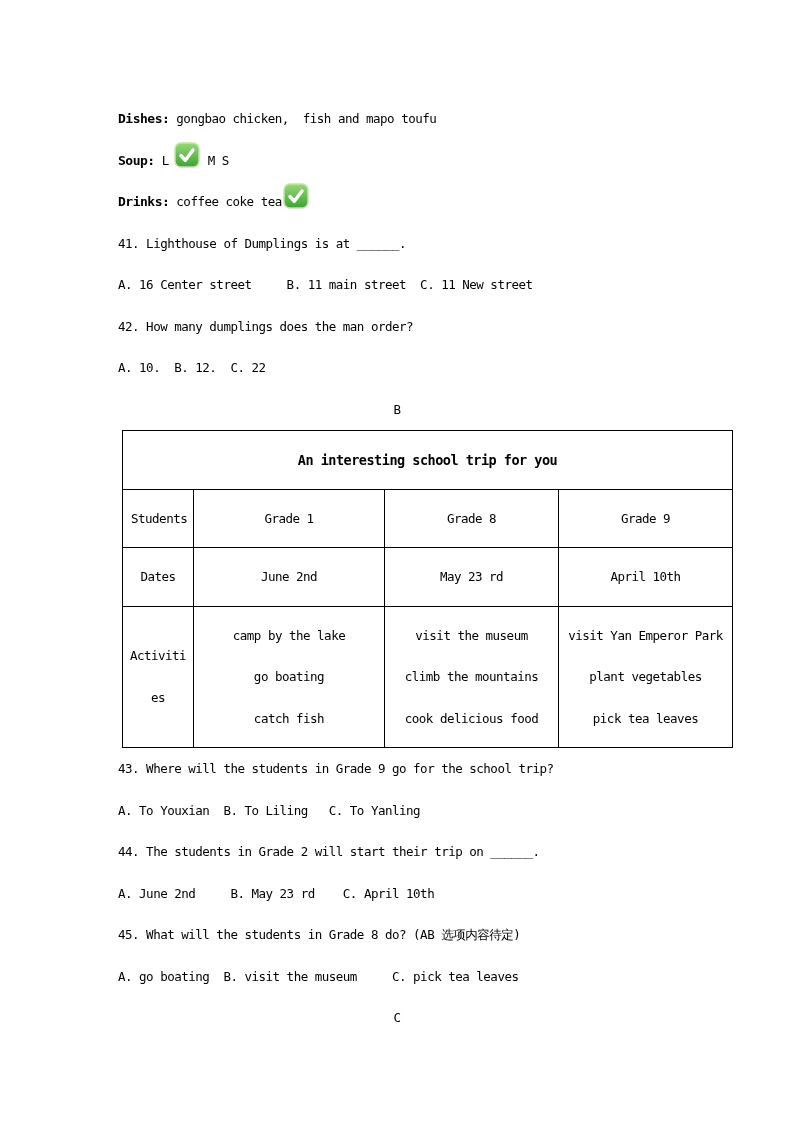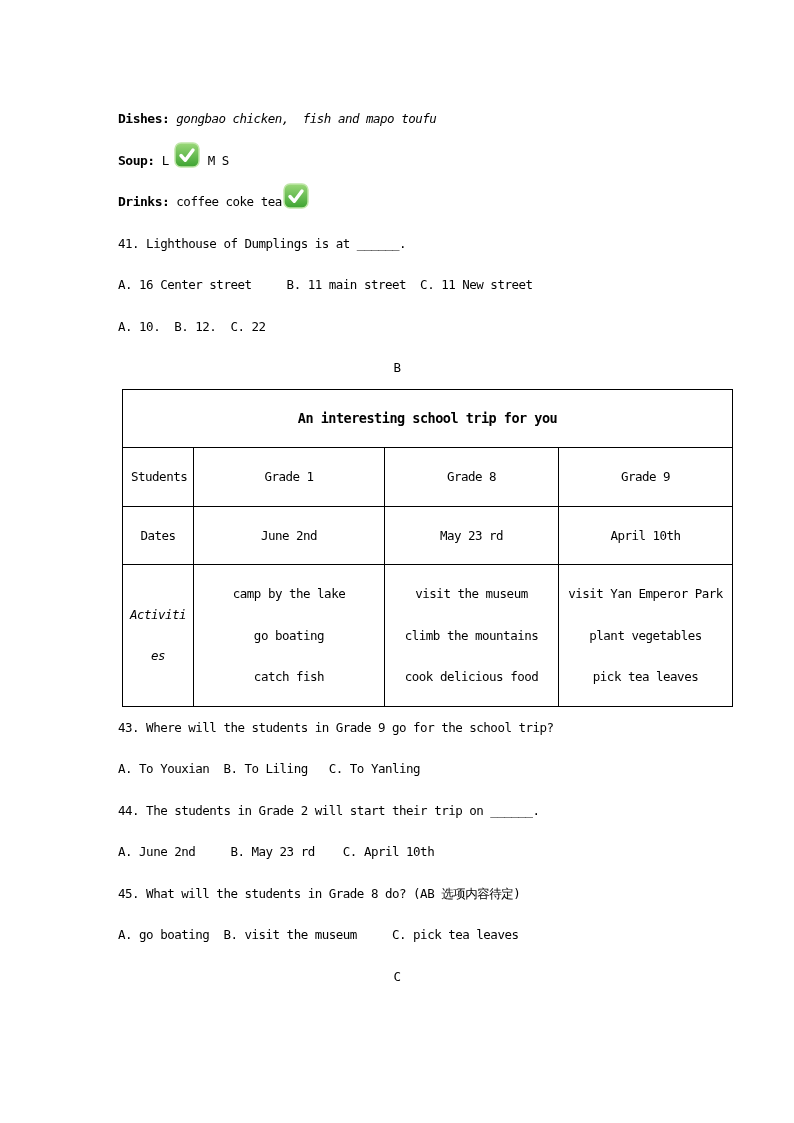--- a/index.html
+++ b/index.html
@@ -11,31 +11,31 @@
     padding:98px 118px 0 118px;
     font-family:"DejaVu Sans Mono","Liberation Mono",monospace;
     font-size:12.5px;
     letter-spacing:-0.5px;
     color:#000000;
     overflow:hidden;
   }
   .line{margin:0;line-height:41.5px;}
   .pre{white-space:pre;}
   .blabel{font-weight:bold;font-size:13px;}
-  .italic{font-style:italic;text-align:center;}
+  .italic{text-align:center;}
   .center{text-align:center;}
   .check-icon{display:inline-block;width:26px;height:26px;vertical-align:-3px;}
   .check-icon svg{display:block;}
   .soup-icon{margin:0 8px 0 5px;}
   .drinks-icon{margin-left:1px;}
   table.trip{border-collapse:collapse;table-layout:fixed;width:610px;margin:0 0 0 4px;}
   .trip td{border:1px solid #000;text-align:center;vertical-align:middle;padding:8px;}
   .trip td.h42{height:41.5px;}
   .trip td.title-cell{font-weight:bold;font-size:13.5px;}
-  .trip td.act-label{word-break:break-all;padding:0 4px;line-height:41.5px;font-style:italic;}
+  .trip td.act-label{word-break:break-all;padding:0 4px;line-height:41.5px;}
   .trip td.act-cell div{line-height:41.5px;text-align:center;}
 </style>
 </head>
 <body>
 
 <svg width="0" height="0" style="position:absolute" aria-hidden="true">
   <defs>
     <linearGradient id="checkGrad" x1="0" y1="0" x2="0" y2="1">
       <stop offset="0" stop-color="#9ad879"></stop>
       <stop offset="1" stop-color="#3da331"></stop>
@@ -53,20 +53,21 @@
         </svg></span><span class="pre">M S</span></p>
 
   <p class="line"><span class="blabel">Drinks:</span> <span class="pre">coffee coke tea</span><span class="check-icon drinks-icon"><svg viewBox="0 0 26 26" width="26" height="26">
           <rect x="1" y="1" width="24" height="24" rx="6" fill="url(#checkGrad)" stroke="#bfe6a8" stroke-width="1.5"></rect>
           <path d="M7 13.5l4.3 4.8L19 8" fill="none" stroke="#ffffff" stroke-width="3.4" stroke-linecap="round" stroke-linejoin="round"></path>
         </svg></span></p>
 
   <p class="line"><span class="pre">41. Lighthouse of Dumplings is at ______.</span></p>
   <p class="line"><span class="pre">A. 16 Center street     B. 11 main street  C. 11 New street</span></p>
 
+  <p class="line"><span class="pre">42. How many dumplings does the man order?</span></p>
   <p class="line"><span class="pre">A. 10.  B. 12.  C. 22</span></p>
 
   <p class="line center"><span>B</span></p>
 
   <table class="trip">
     <colgroup>
         <col style="width:71px">
         <col style="width:191px">
         <col style="width:174px">
         <col style="width:174px">

